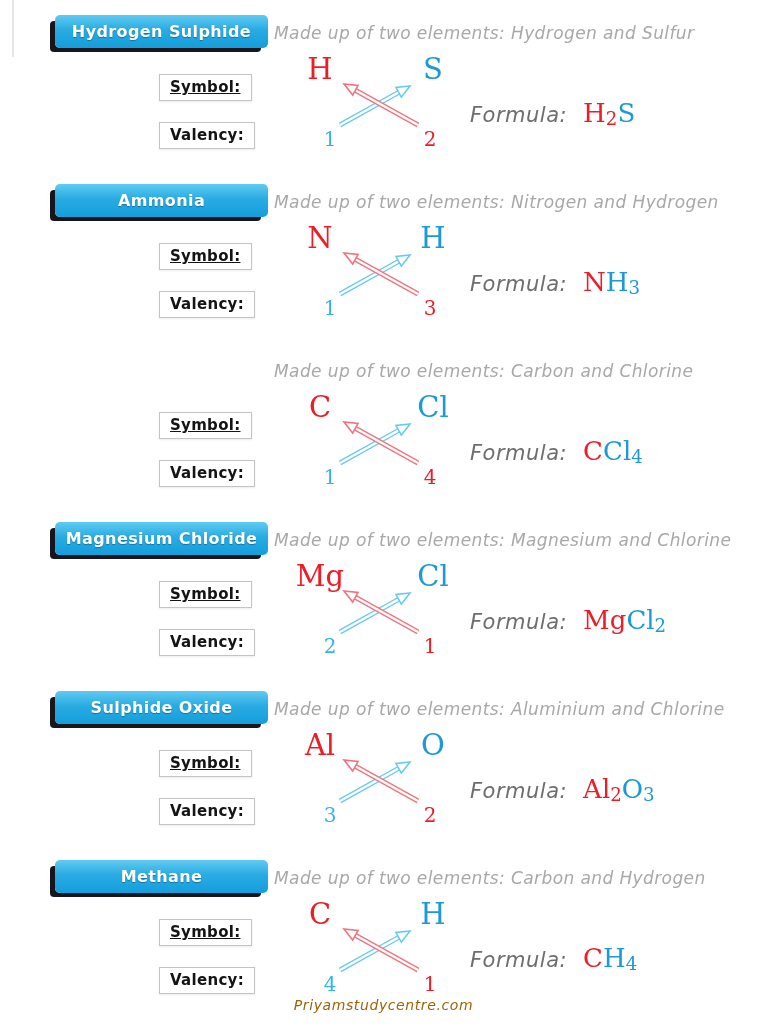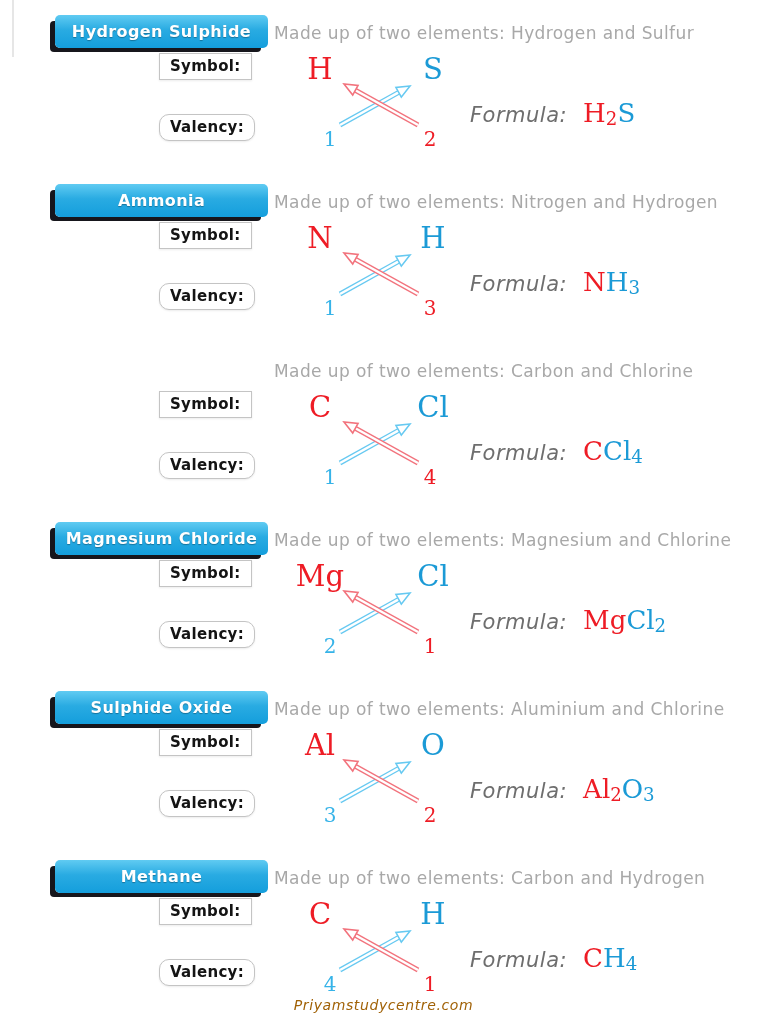--- a/index.html
+++ b/index.html
@@ -17,31 +17,31 @@
     border-radius:5px;
     background:linear-gradient(180deg,#60cbf2 0%,var(--badge-blue) 45%,#149edc 100%);
     box-shadow:-6px 5px 0 -1px #16161c;
     display:flex;align-items:center;justify-content:center;
   }
   .badge-label{
     color:#ffffff;font-weight:bold;font-size:16px;letter-spacing:.4px;
     text-shadow:0 1px 1px rgba(0,0,0,.3);white-space:nowrap;
   }
   .desc{
-    position:absolute;left:274px;top:9px;font-size:17px;
+    position:absolute;left:274px;top:9px;font-size:17px;font-style:italic;
     color:var(--desc-gray);letter-spacing:.4px;white-space:nowrap;
   }
   .label-box{
     position:absolute;left:159px;background:#fff;border:1px solid #c4c4c4;
     box-shadow:0 1px 2px rgba(0,0,0,.08);
     padding:3px 10px 4px;font-size:15px;font-weight:bold;color:#141414;
     letter-spacing:.3px;white-space:nowrap;
   }
-  .symbol-box{top:39px;}
-  .valency-box{top:100px;border-radius:10px;}
+  .symbol-box{top:60px;text-decoration:underline;}
+  .valency-box{top:108px;}
 
   .sym{
     position:absolute;top:40px;width:70px;text-align:center;
     font-family:"DejaVu Serif",serif;font-size:29px;line-height:1.1;
   }
   .sym-left{left:285px;color:var(--red);}
   .sym-right{left:398px;color:var(--symbol-blue);}
 
   .val{
     position:absolute;top:113px;width:40px;text-align:center;

